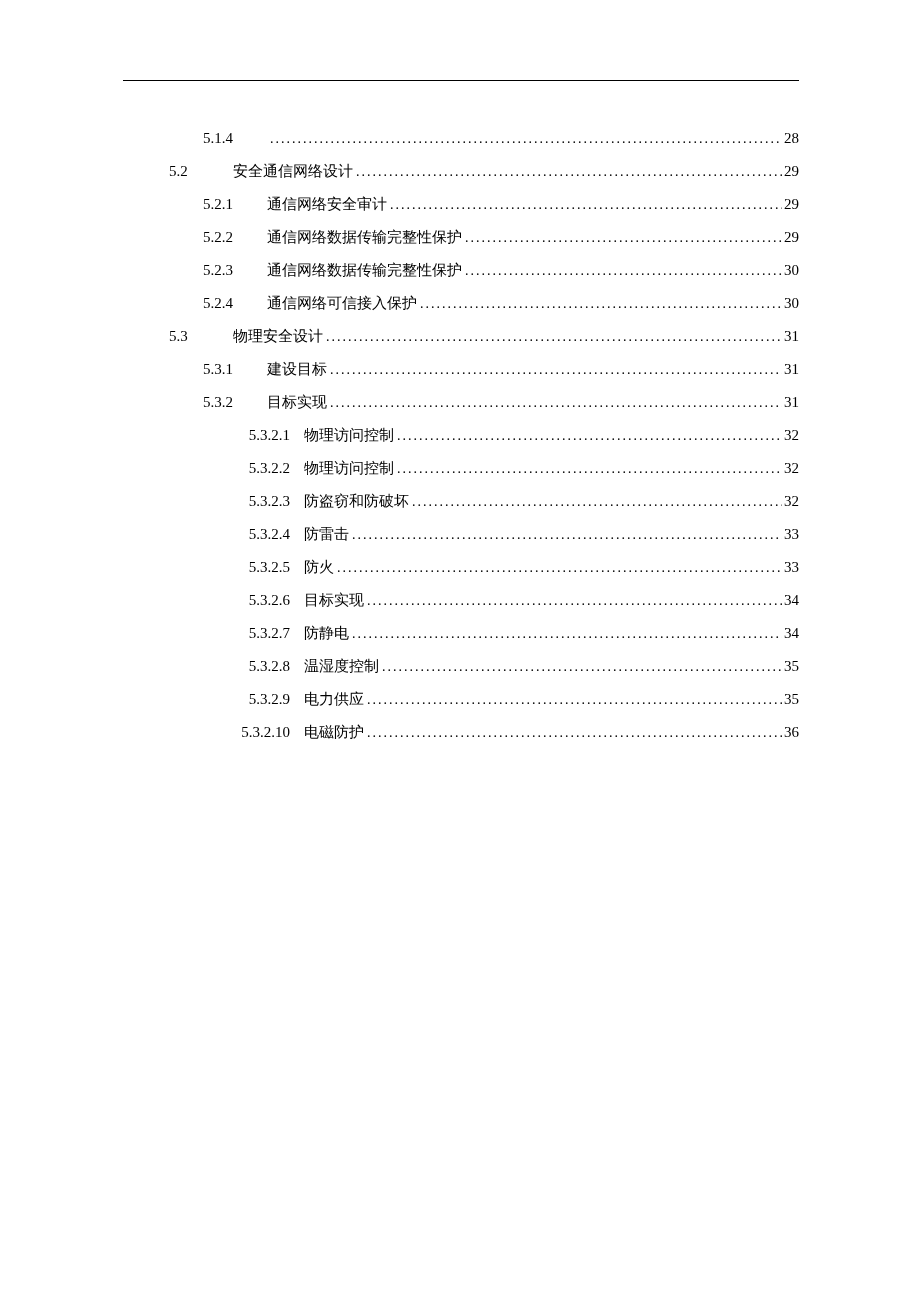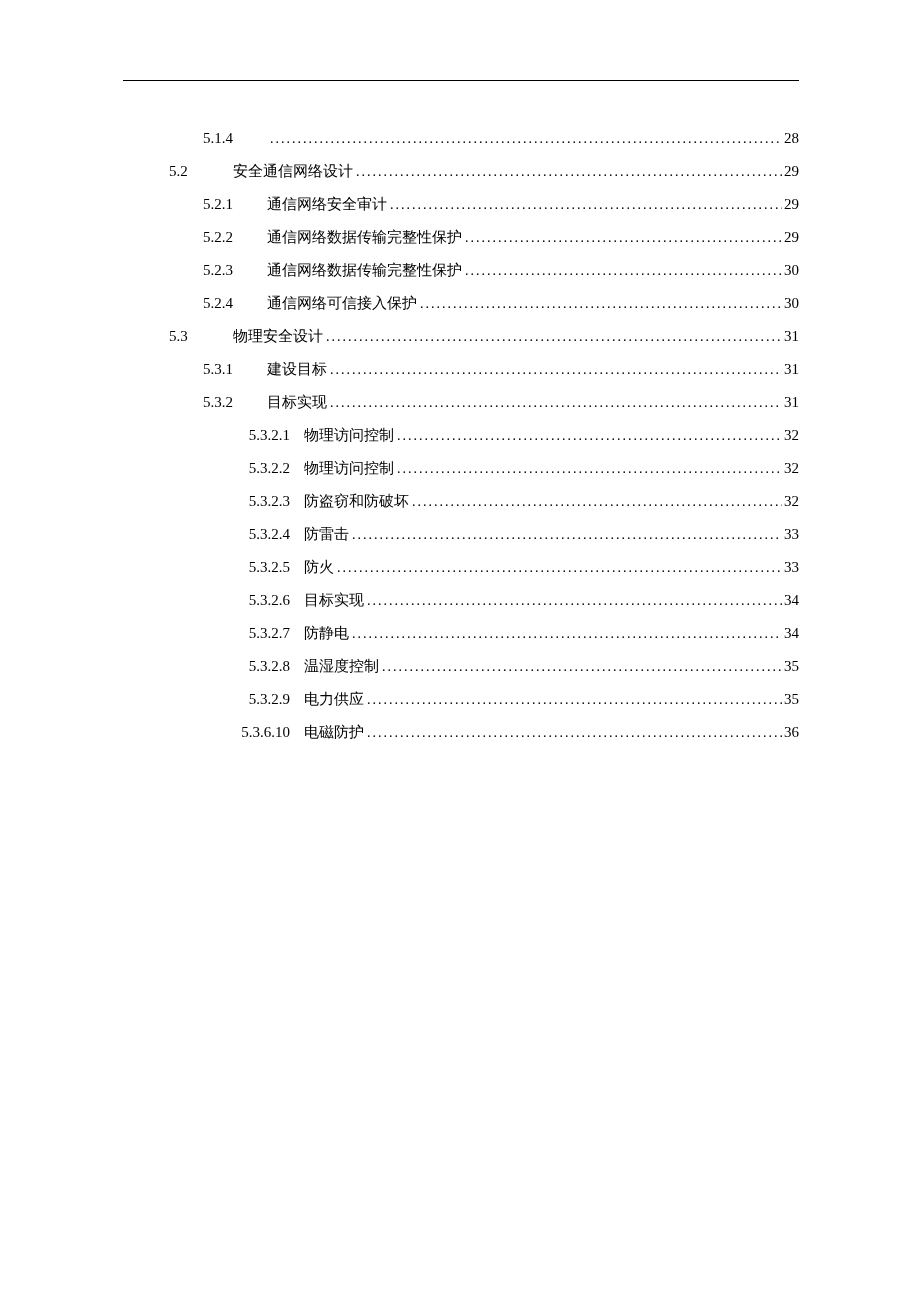--- a/index.html
+++ b/index.html
@@ -185,18 +185,18 @@
       <span class="toc-dots"></span>
       <span class="toc-page">35</span>
     </div>
     <div class="toc-entry level-4">
       <span class="toc-number">5.3.2.9</span>
       <span class="toc-title">电力供应</span>
       <span class="toc-dots"></span>
       <span class="toc-page">35</span>
     </div>
     <div class="toc-entry level-4">
-      <span class="toc-number">5.3.6.10</span>
+      <span class="toc-number">5.3.2.10</span>
       <span class="toc-title">电磁防护</span>
       <span class="toc-dots"></span>
       <span class="toc-page">36</span>
     </div>
   </div>
 
 </body></html>

